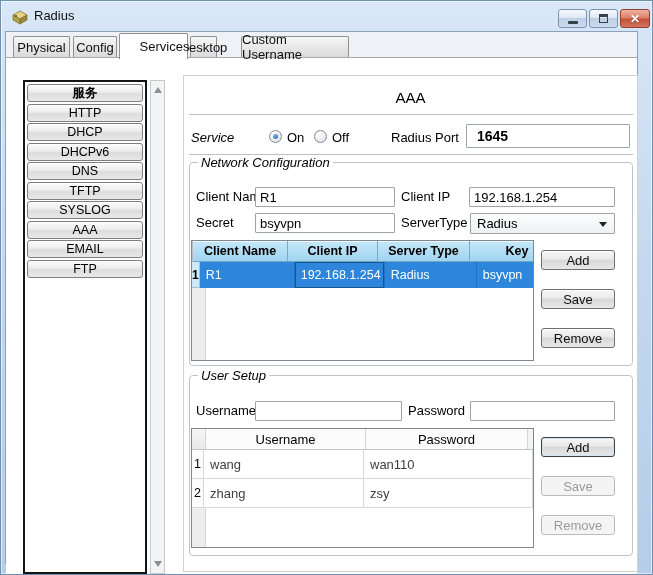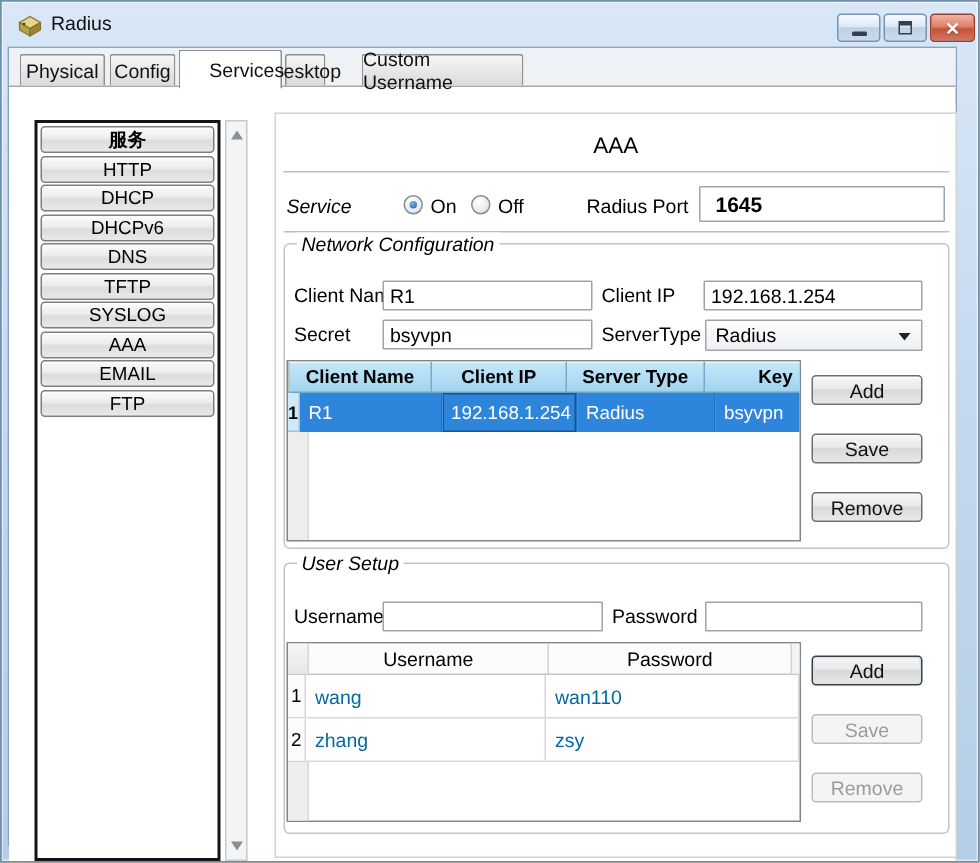--- a/index.html
+++ b/index.html
@@ -77,21 +77,21 @@
   .rowA .cell.focus{box-shadow:inset 0 0 0 1px #14568f;}
   .numstrip{position:absolute;left:0;width:14px;background:#ededee;border-right:1px solid #d8d8d8;}
   .tableB{position:absolute;left:1px;width:343px;height:120px;border:1px solid #7e868e;background:#fff;overflow:hidden;}
   .thead-plain{display:flex;height:21px;background:#fbfbfb;border-bottom:1px solid #c6c6c6;}
   .thead-plain .corner{width:14px;background:linear-gradient(180deg,#f6f6f6,#e8e8e8);border-right:1px solid #d4d4d4;}
   .thead-plain .hc{border-right:1px solid #d4d4d4;font-size:13px;color:#000;display:flex;align-items:center;justify-content:center;flex:none;}
   .thead-plain .stub{flex:1;background:#f3f3f3;}
   .rowB{display:flex;height:29px;border-bottom:1px solid #d7d7d7;}
   .rowB .num{width:14px;border-right:1px solid #d7d7d7;background:#fcfcfc;font-size:12.5px;color:#000;
     display:flex;align-items:center;justify-content:center;}
-  .rowB .cell{flex:none;font-size:13px;color:#0369a1;display:flex;align-items:center;padding-left:6px;border-right:1px solid #d7d7d7;}
+  .rowB .cell{flex:none;font-size:13px;color:#404040;display:flex;align-items:center;padding-left:6px;border-right:1px solid #d7d7d7;}
   
   .btn{position:absolute;width:74px;height:20px;border:1px solid #6f6f6f;border-radius:3px;
     background:linear-gradient(180deg,#f6f6f6 0%,#eaeaea 45%,#d8d8d8 50%,#e8e8e8 100%);
     font-size:13px;color:#111;display:flex;align-items:center;justify-content:center;box-shadow:inset 0 1px 0 #fff;}
   .btn.focus{border-color:#3f3f3f;box-shadow:inset 0 0 0 1px #cfe3f2,inset 0 1px 0 #fff;}
   .btn.disabled{border-color:#b9bcbf;color:#9b9b9b;background:#f4f4f4;box-shadow:none;}
 </style>
 </head>
 <body>
 

